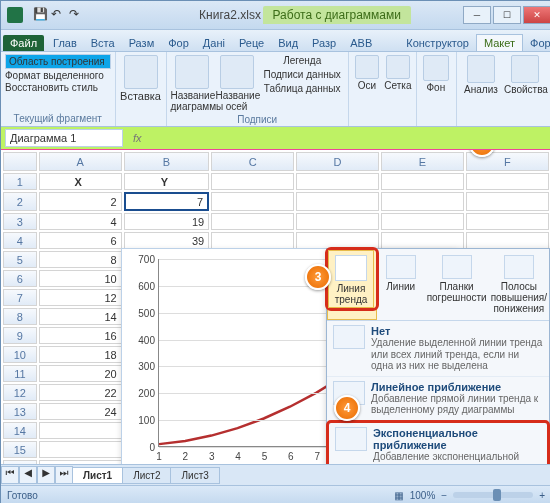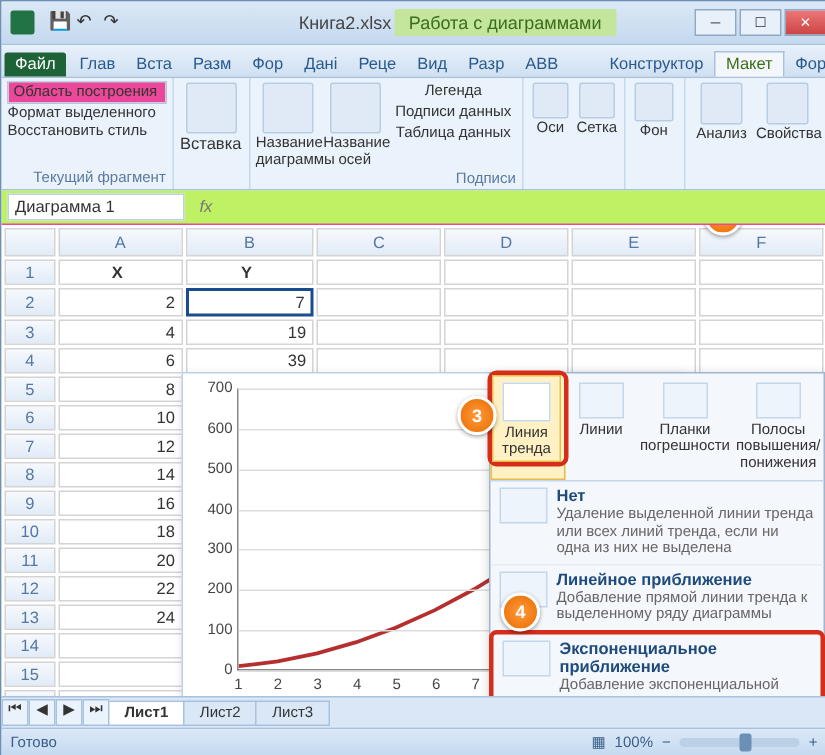--- a/index.html
+++ b/index.html
@@ -12,21 +12,21 @@
 .titlebar .ctx{position:absolute;right:140px;background:#c3e59c;padding:2px 10px;border-radius:2px 2px 0 0;color:#3c6d18}
 .titlebar .winbtns{margin-left:auto;display:flex}
 .titlebar .winbtns span{width:26px;height:16px;border:1px solid #8fa9c5;background:#e8f1fa;margin-left:2px;display:flex;align-items:center;justify-content:center;font-size:9px}
 .titlebar .winbtns .close{background:linear-gradient(#e77,#c44);color:#fff}
 .tabbar{height:21px;background:linear-gradient(#e8f1fa,#cfe0f2);border-bottom:1px solid #a8c2de;display:flex;align-items:flex-end;padding-left:2px}
 .tab{padding:2px 7px;font-size:11px;color:#2a5a8d;cursor:pointer}
 .tab.file{background:#1e6337;color:#fff;border-radius:2px 2px 0 0;margin-right:2px}
 .tab.act{background:#f3f7fc;border:1px solid #a8c2de;border-bottom:none;color:#3c6d18;position:relative}
 .ribbon{height:74px;background:#eaf2fb;border-bottom:1px solid #a8c2de;display:flex;overflow:hidden}
 .group{border-right:1px solid #c5d7eb;padding:2px 4px;display:flex;flex-direction:column;justify-content:space-between;text-align:center}
-.group .lbl{font-size:10px;color:#5a7a9e;text-align:right;padding-top:2px}
+.group .lbl{font-size:10px;color:#5a7a9e;text-align:center;padding-top:2px}
 .group .content{display:flex;gap:3px;align-items:flex-start;font-size:10px}
 .bigbtn{width:42px;text-align:center;cursor:pointer}
 .bigbtn .ico{width:32px;height:32px;background:#dfeaf6;border:1px solid #b8cde4;margin:1px auto;border-radius:2px}
 .smallrows{display:flex;flex-direction:column;gap:1px;font-size:10px}
 .smallrows span{padding:1px 3px;white-space:nowrap}
 .formula{height:22px;background:#bef264;border-bottom:1px solid #ec4899;display:flex;align-items:center}
 .namebox{width:108px;border:1px solid #bcd1e8;background:#fff;margin:0 4px;padding:2px 4px;font-size:11px}
 .fx{padding:0 6px;color:#777;font-style:italic}
 .sheet{flex:1;background:#fff;position:relative;overflow:hidden}
 .grid{position:absolute;top:0;left:0;width:100%}
@@ -100,21 +100,21 @@
   <div class="tab">Разр</div>
   <div class="tab">ABB</div>
   <div class="tab" style="margin-left:20px">Конструктор</div>
   <div class="tab act">Макет</div>
   <div class="tab">Формат</div>
  </div>
 
  <div class="ribbon">
   <div class="group" style="width:122px">
    <div class="content" style="flex-direction:column;align-items:stretch;gap:1px">
-    <div style="border:1px solid #bcd1e8;background:#ec4899;padding:1px 3px;text-align:left">Область построения</div>
+    <div style="border:1px solid #bcd1e8;background:#0ea5e9;padding:1px 3px;text-align:left">Область построения</div>
     <span style="text-align:left">Формат выделенного</span>
     <span style="text-align:left">Восстановить стиль</span>
    </div>
    <div class="lbl">Текущий фрагмент</div>
   </div>
   <div class="group" style="width:44px">
    <div class="bigbtn"><div class="ico"></div><span>Вставка</span></div>
   </div>
   <div class="group" style="width:180px">
    <div class="content">

